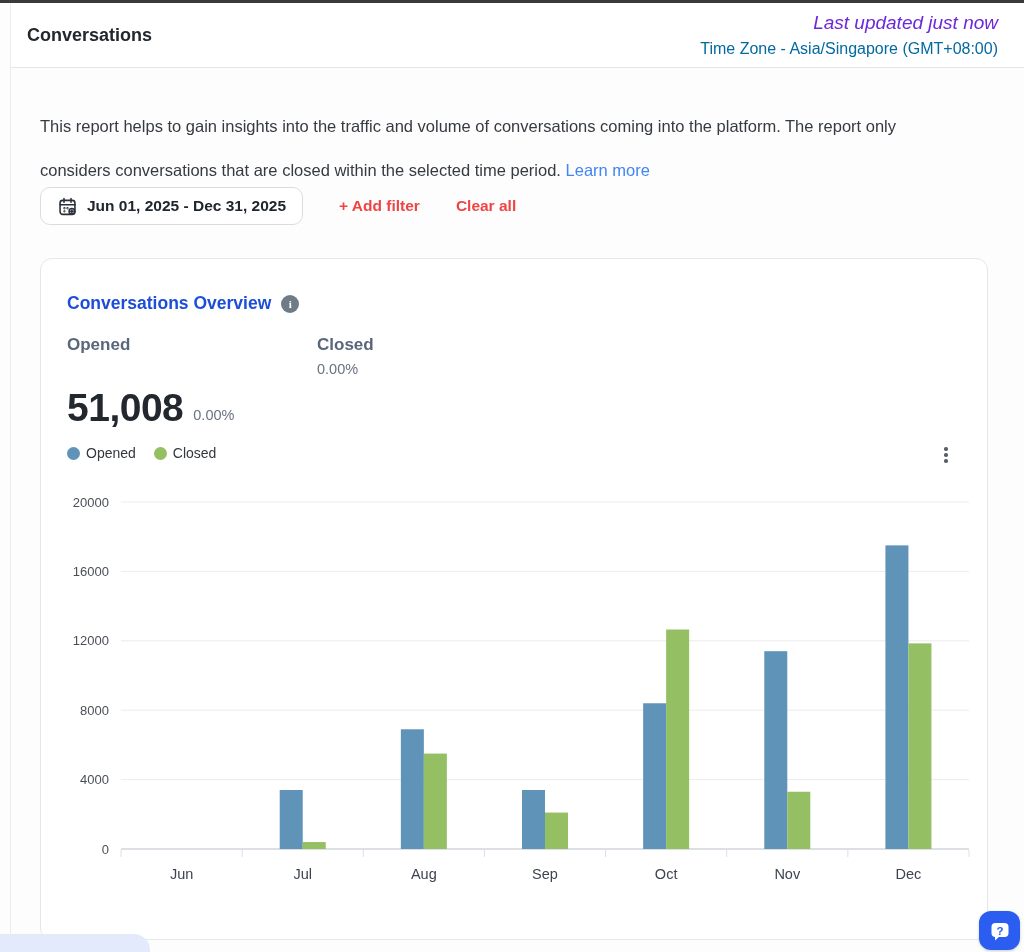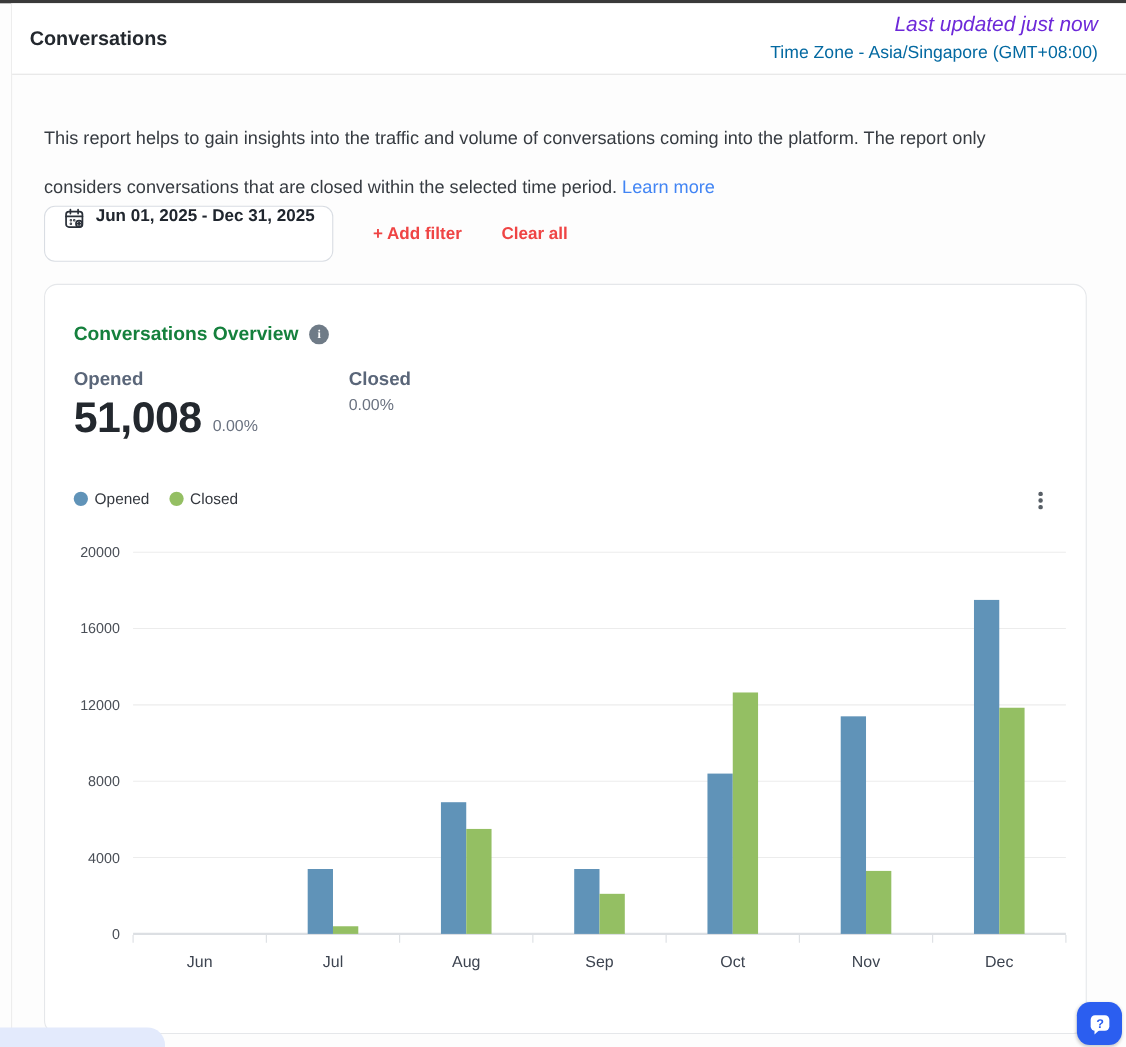--- a/index.html
+++ b/index.html
@@ -16,39 +16,39 @@
   .header-title { font-size:18px; font-weight:700; color:#23282e; }
   .header-right { text-align:right; line-height:1.5; }
   .last-updated { font-size:19px; color:#6d28d9;font-style:italic; }
   .timezone { font-size:16px; color:#0369a1; }
 
   .description { position:absolute; left:40px; top:104px; width:930px; font-size:16.5px;
                  line-height:44px; color:#363b41; }
   .learn-more { color:#4285f4; text-decoration:none; cursor:pointer; }
 
   .filter-row { position:absolute; left:40px; top:187px; display:flex; align-items:center; gap:36px; }
-  .date-btn { display:flex; align-items:flex-start; gap:9px; height:51px; padding:0 16px;
+  .date-btn { display:flex; align-items:center; gap:9px; height:38px; padding:0 16px;
               border:1px solid #d9dde3; border-radius:10px; background:#fff; cursor:pointer;
               font-size:15.5px; font-weight:600; color:#20262e; }
   .text-btn { font-size:15.5px; font-weight:600; color:#ef4444; background:none; border:none; cursor:pointer;
               font-family:"Liberation Sans", sans-serif; }
 
   .card { position:absolute; left:40px; top:258px; width:948px; height:682px; background:#fff;
           border:1px solid #e5e7ea; border-radius:12px; }
   .card-title-row { position:absolute; left:26px; top:34px; display:flex; align-items:center; gap:10px; }
-  .card-title { font-size:17.5px; font-weight:700; color:#15803d; }
+  .card-title { font-size:17.5px; font-weight:700; color:#1d4ed8; }
   .info-icon { width:18px; height:18px; border-radius:50%; background:#6f7b87; color:#fff;
                font-size:11px; font-weight:700; display:flex; align-items:center; justify-content:center;
                font-family:"Liberation Serif", serif; cursor:pointer; }
 
   .stats-row { position:absolute; left:26px; top:76px; display:flex; }
   .stat-block { min-width:250px; }
   .stat-label { font-size:17px; font-weight:700; color:#5a6679; margin-bottom:6px; }
   .stat-value-row { display:flex; align-items:flex-end; gap:10px; }
-  .stat-value { font-size:39px; font-weight:600; color:#23282e; letter-spacing:-0.5px; line-height:1; }
+  .stat-value { font-size:39px; font-weight:600; color:#23282e; letter-spacing:-0.5px; line-height:1;margin-top:27px; }
   .stat-change { font-size:14.5px; color:#6a7280; padding-bottom:4px; }
 
   .legend-row { position:absolute; left:26px; top:186px; display:flex; align-items:center; gap:18px; }
   .legend-item { display:flex; align-items:center; gap:6px; cursor:pointer; }
   .legend-dot { width:13px; height:13px; border-radius:50%; }
   .legend-label { font-size:14px; color:#33373e; }
 
   .kebab { position:absolute; right:32px; top:186px; width:18px; height:20px; display:flex;
            flex-direction:column; align-items:center; justify-content:center; gap:2.5px; cursor:pointer; }
   .kebab span { width:3.5px; height:3.5px; border-radius:50%; background:#585f66; }

